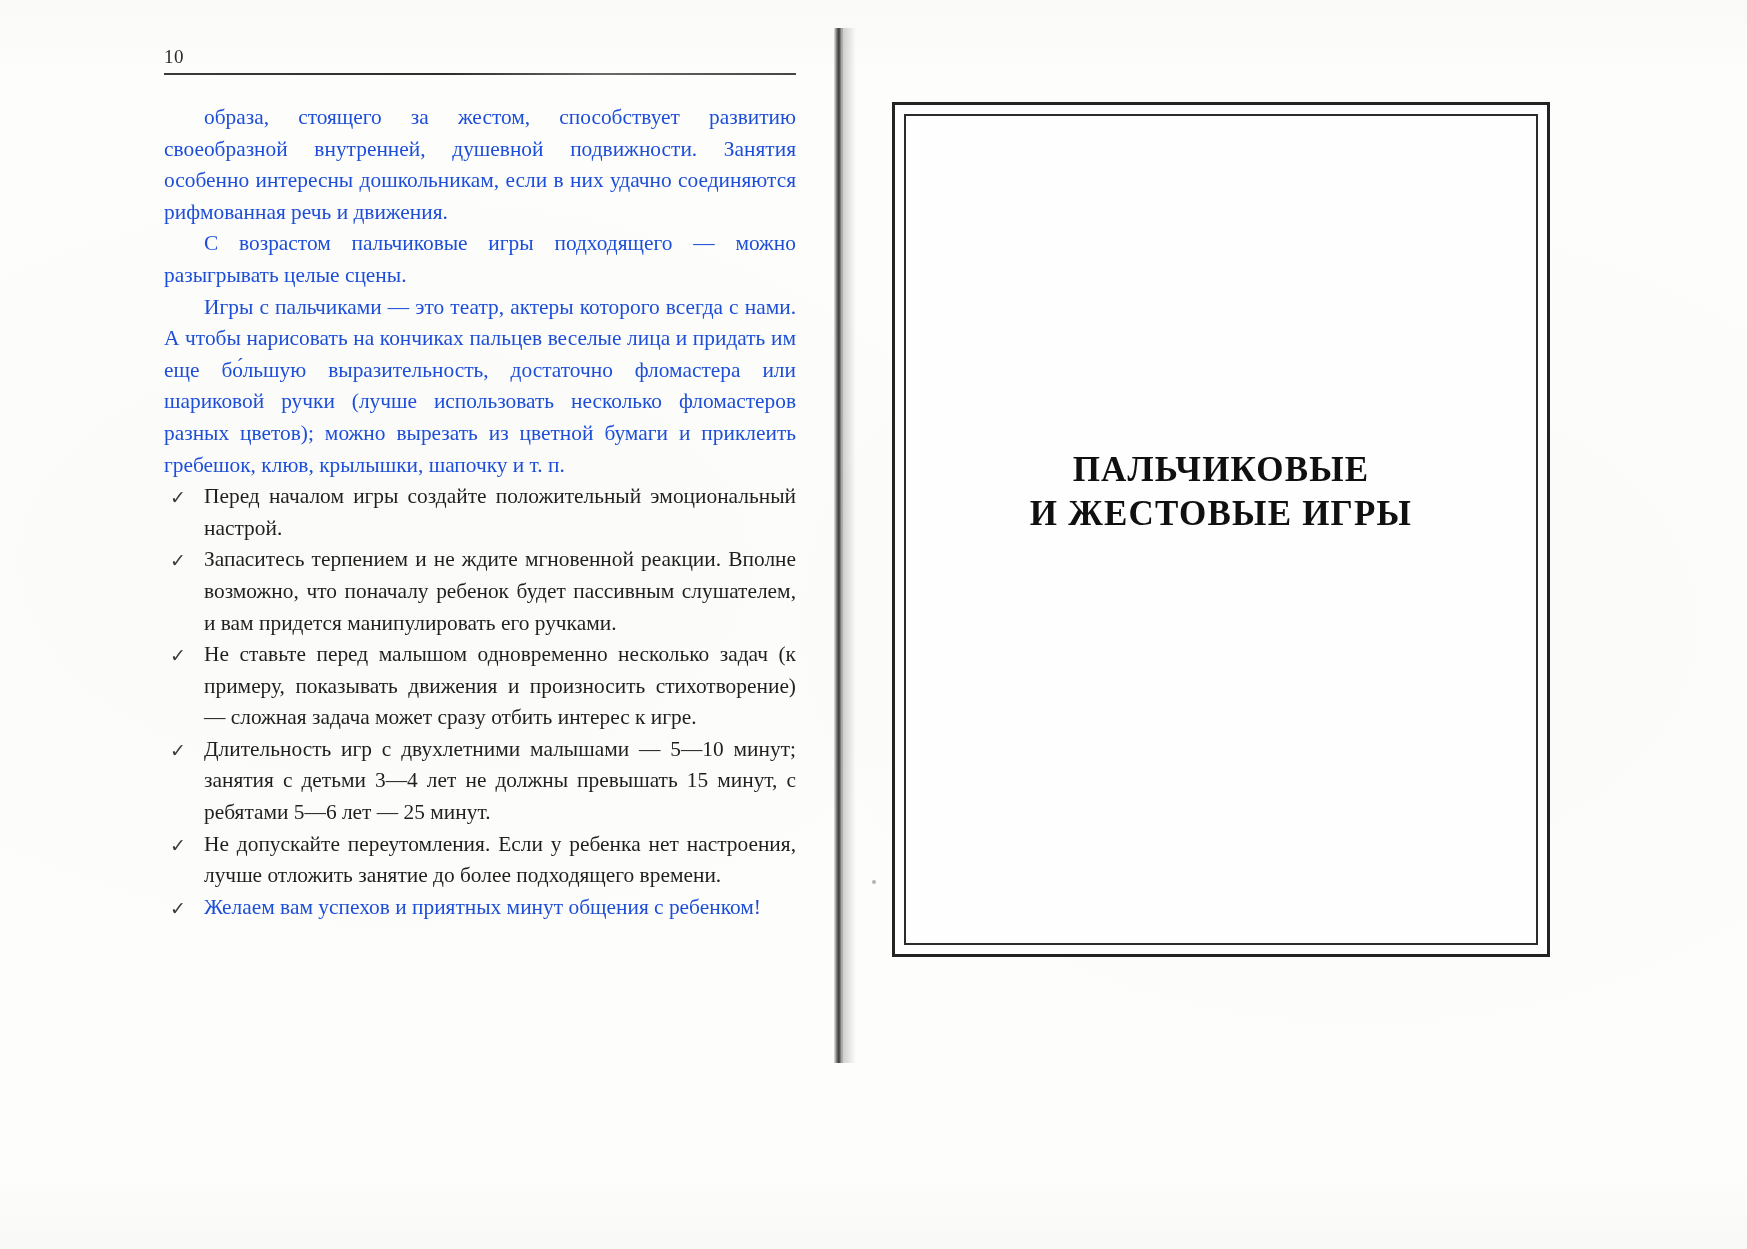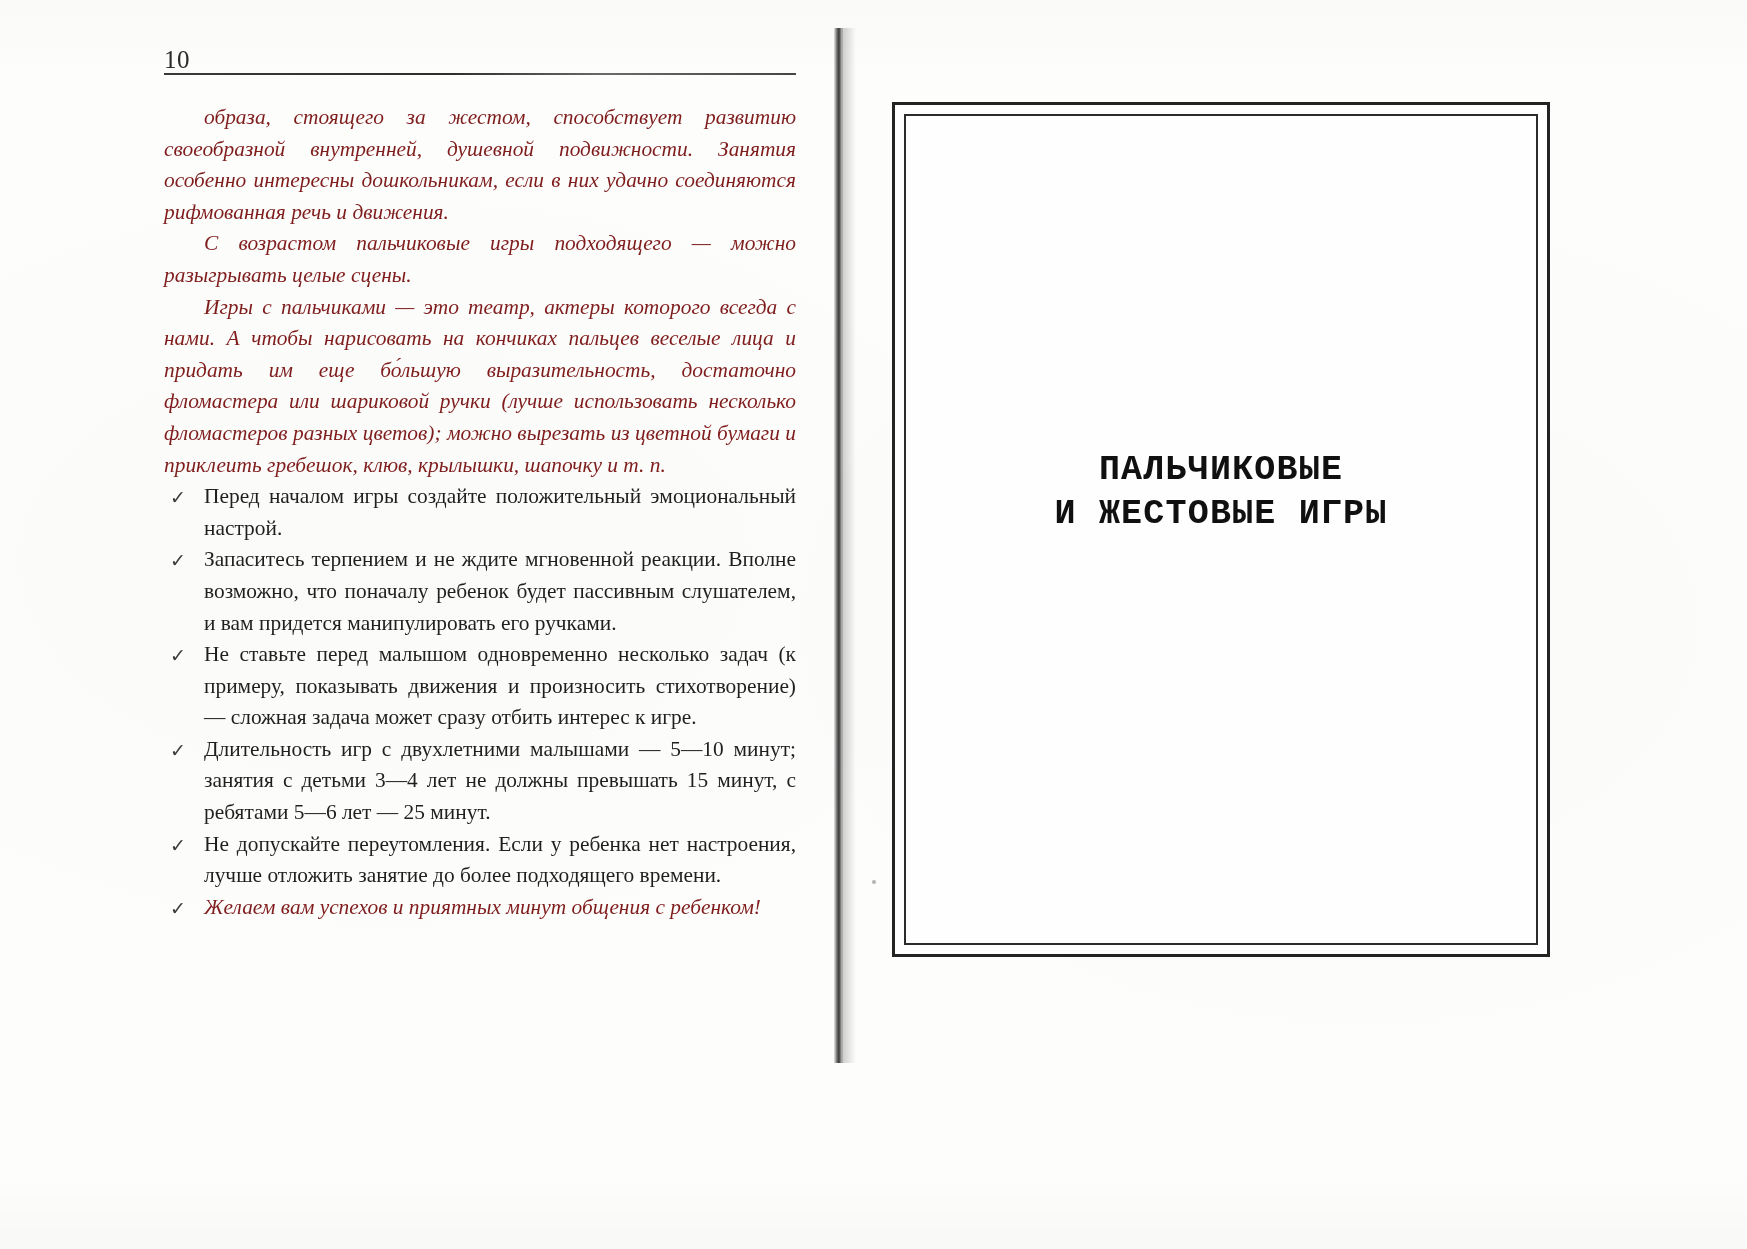--- a/index.html
+++ b/index.html
@@ -75,21 +75,21 @@
   }
 
   .folio-row {
     position: relative;
     height: 44px;
   }
   .folio-number {
     position: absolute;
     left: 14px;
     top: 6px;
-    font-size: 25px;
+    font-size: 19px;
     letter-spacing: .5px;
     color: #2a2a2a;
   }
   .folio-rule {
     position: absolute;
     left: 14px;
     right: 14px;
     top: 33px;
     height: 2px;
     background: linear-gradient(90deg, #3a3a3a 0%, #2e2e2e 45%, #6a6a6a 70%, #454545 100%);
@@ -101,23 +101,22 @@
     top: 62px;
     width: 632px;
   }
 
   p.para {
     margin: 0;
     font-size: 21.4px;
     line-height: 31.6px;
     text-align: justify;
     text-indent: 40px;
-    color: #7f1d1d;
+    color: #1d4ed8;
     hyphens: manual;
-    font-style: italic;
   }
 
   ul.check-list {
     list-style: none;
     margin: 0;
     padding: 0;
   }
   ul.check-list li {
     position: relative;
     padding-left: 40px;
@@ -169,21 +168,21 @@
     top: 332px;
     text-align: center;
   }
   #title-block .title-line {
     display: block;
     font-weight: bold;
     font-size: 35px;
     line-height: 44px;
     letter-spacing: 1.2px;
     color: #101010;
-    font-family: Liberation Mono, monospace;
+    font-family: Liberation Serif, serif;
   }
 
   
   .speck {
     position: absolute;
     width: 4px;
     height: 4px;
     background: #9a9a9a;
     border-radius: 50%;
     opacity: .75;

